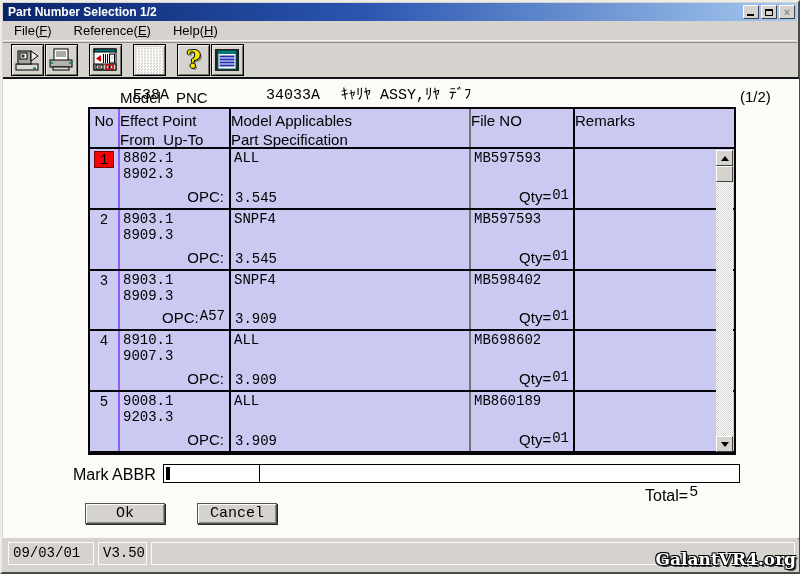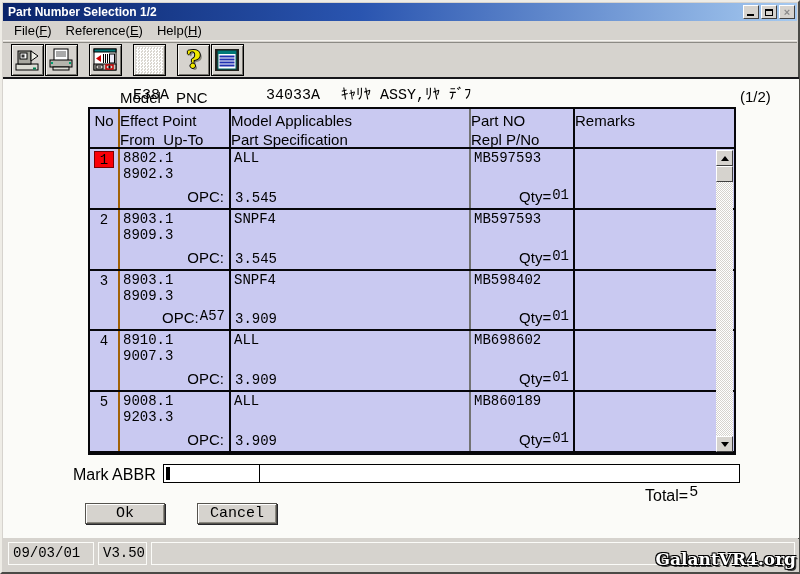--- a/index.html
+++ b/index.html
@@ -16,21 +16,21 @@
     white-space:nowrap;}
   .tb-controls{display:flex;gap:2px;padding-right:2px;}
   .tbtn{width:16px;height:14px;background:#d6d3ce;border:1px solid;border-color:#fff #404040 #404040 #fff;
     position:relative;display:flex;align-items:center;justify-content:center;}
   .glyph-min{position:absolute;left:3px;bottom:2px;width:7px;height:2px;background:#000;}
   .glyph-max{width:8px;height:7px;border:1px solid #000;border-top:2px solid #000;}
   .glyph-close{font:bold 11px/11px "Liberation Sans",sans-serif;color:#8a8a8a;}
 
   
   .menubar{position:absolute;left:1px;top:20px;width:794px;height:19px;background:#d6d3ce;
-    display:flex;align-items:center;padding-left:4px;border-bottom:1px solid #f4f2ee;}
+    display:flex;align-items:center;padding-left:4px;border-bottom:1px solid #f4f2ee;gap:8px;}
   .menu-item{font:13px/18px "Liberation Sans",sans-serif;color:#000;padding:0 7px;white-space:pre;}
   .menu-item .u{text-decoration:underline;}
 
   
   .toolbar{position:absolute;left:1px;top:40px;width:794px;height:35px;background:#d6d3ce;
     border-top:1px solid #8c8a84;display:flex;align-items:center;padding-left:8px;}
   .tool-btn{width:33px;height:32px;background:#d6d3ce;border:1px solid #000;
     box-shadow:inset 1px 1px 0 #f4f2ee,inset -1px -1px 0 #74726c;
     display:flex;align-items:center;justify-content:center;margin-right:1px;padding:0;}
   .gap{margin-left:10px;}
@@ -50,21 +50,21 @@
   .m15{font-family:"Liberation Mono",monospace;font-size:15px;}
   .m14{font-family:"Liberation Mono",monospace;font-size:14px;}
 
   
   .ptable{position:absolute;left:85px;top:28px;width:648px;height:348px;background:#c9c9f1;
     border:2px solid #06060a;display:flex;flex-direction:column;}
   .thead{height:40px;display:flex;border-bottom:2px solid #06060a;}
   .trow{flex:1;display:flex;border-bottom:2px solid #06060a;}
   .trow:last-child{border-bottom:none;}
   .cell{position:relative;overflow:hidden;}
-  .c-no{width:30px;border-right:2px solid #a16207;}
+  .c-no{width:30px;border-right:2px solid #8b5cf6;}
   .c-eff{width:111px;border-right:2px solid #06060a;}
   .c-mod{width:240px;border-right:2px solid #737373;}
   .c-prt{width:104px;border-right:2px solid #06060a;}
   .c-rem{flex:1;}
   .hline{font:15px/19px "Liberation Sans",sans-serif;white-space:pre;}
   .hline.first{padding-top:2px;}
   .hno{font:15px/19px "Liberation Sans",sans-serif;text-align:center;padding-top:2px;}
   .l1{position:absolute;top:1px;left:3px;}
   .l2r{position:absolute;right:4px;bottom:2px;white-space:nowrap;}
   .l2l{position:absolute;left:4px;bottom:2px;white-space:nowrap;}
@@ -210,22 +210,21 @@
           </div>
         <div class="cell c-eff">
           <div class="hline first">Effect Point</div>
           <div class="hline">From  Up-To</div>
         </div>
         <div class="cell c-mod">
           <div class="hline first">Model Applicables</div>
           <div class="hline">Part Specification</div>
         </div>
         <div class="cell c-prt">
-          <div class="hline first">Part NO</div>
-          <div class="hline">Repl P/No</div>
+          <div class="hline first">File NO</div>
         </div>
         <div class="cell c-rem">
           <div class="hline first">Remarks</div>
         </div>
       </div>
 
       <div class="trow">
         <div class="cell c-no">
             <div class="selbox m14">1</div>
           </div>

